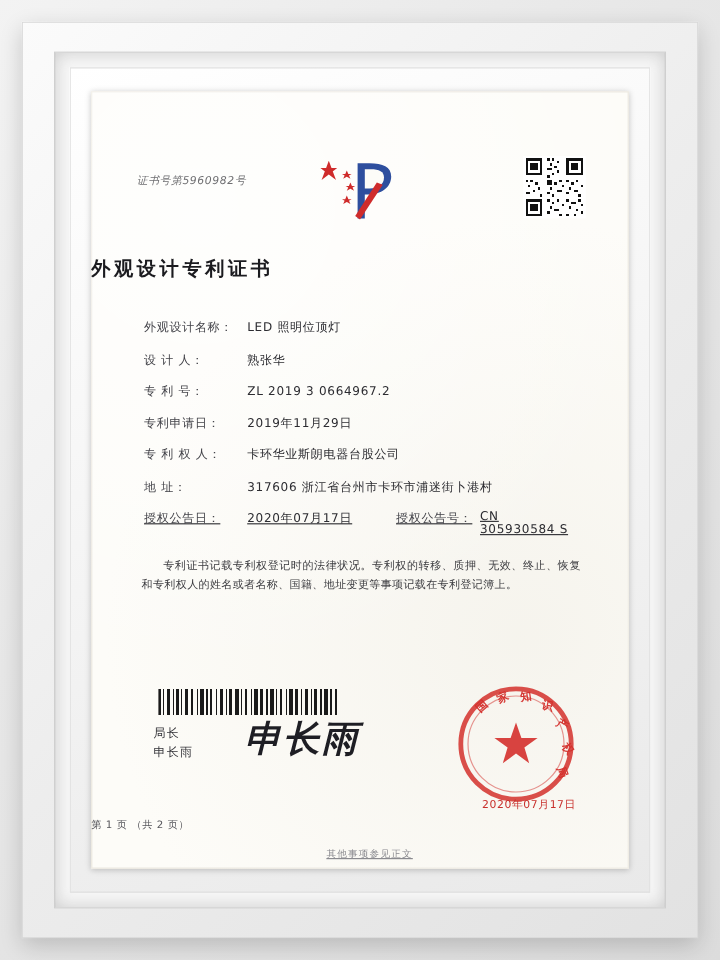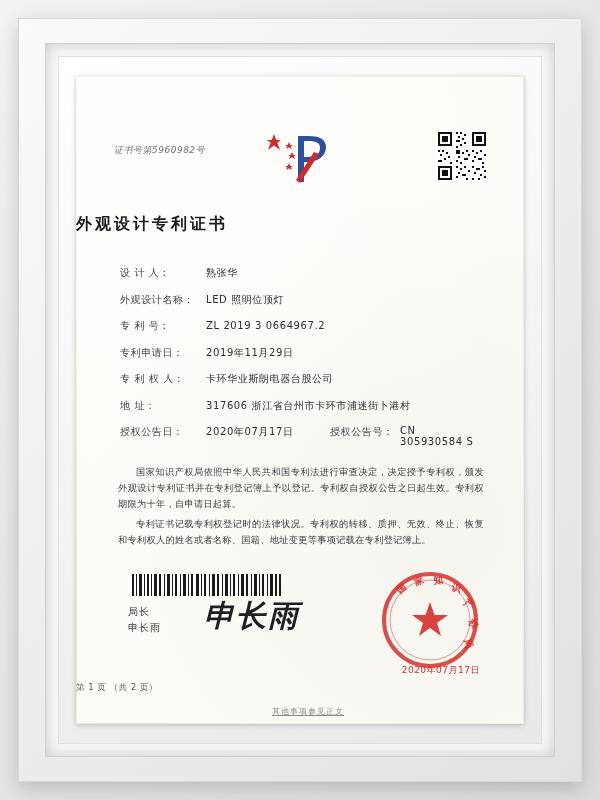--- a/index.html
+++ b/index.html
@@ -117,21 +117,21 @@
   }
   .field-label {
     width: 86px;
     flex: 0 0 86px;
     color: #44444a;
   }
   .field-value {
     flex: 1;
     color: #2c2c31;
   }
-  .field-row.split { justify-content: space-between; }
+  .field-row.split { justify-content: space-between; text-decoration: underline; }
   .split-left { display:flex; flex: 0 0 210px; }
   .split-right { display:flex; flex: 1; }
   .split-right .field-label { width: 70px; flex-basis: 70px; }
 
   
   .body-text {
     position: absolute;
     left: 42px;
     top: 388px;
     width: 366px;
@@ -312,26 +312,26 @@
         <path d="M58 8 L58 54 L64 54 L64 34 L66 34 C78 34 86 28 86 19 C86 11 79 8 68 8 Z" fill="#2e4e9e"></path>
         <path d="M64 13 L69 13 C76 13 80 15 80 20 C80 26 75 29 68 29 L64 29 Z" fill="#fdfcf8"></path>
         <path d="M56 52 L74 24 L79 26 L60 55 Z" fill="#cf2b2b"></path>
       </svg>
     </div>
 
     <div class="title">外观设计专利证书</div>
 
     <div class="fields">
       <div class="field-row">
+        <span class="field-label">外观设计名称：</span>
+        <span class="field-value">LED 照明位顶灯</span>
+      </div>
+      <div class="field-row">
         <span class="field-label">设 计 人：</span>
         <span class="field-value">熟张华</span>
-      </div>
-      <div class="field-row">
-        <span class="field-label">外观设计名称：</span>
-        <span class="field-value">LED 照明位顶灯</span>
       </div>
       <div class="field-row">
         <span class="field-label">专 利 号：</span>
         <span class="field-value">ZL 2019 3 0664967.2</span>
       </div>
       <div class="field-row">
         <span class="field-label">专利申请日：</span>
         <span class="field-value">2019年11月29日</span>
       </div>
       <div class="field-row">
@@ -348,21 +348,20 @@
           <span class="field-value">2020年07月17日</span>
         </span>
         <span class="split-right">
           <span class="field-label">授权公告号：</span>
           <span class="field-value">CN 305930584 S</span>
         </span>
       </div>
     </div>
 
     <div class="body-text">
-      <p>国家知识产权局依照中华人民共和国专利法进行审查决定，决定授予专利权，颁发外观设计专利证书并在专利登记簿上予以登记。专利权自授权公告之日起生效。专利权期限为十年，自申请日起算。</p>
       <p>专利证书记载专利权登记时的法律状况。专利权的转移、质押、无效、终止、恢复和专利权人的姓名或者名称、国籍、地址变更等事项记载在专利登记簿上。</p>
     </div>
 
     <div class="barcode">
       <svg width="150" height="22" shape-rendering="crispEdges">
         <g fill="#1a1a1a">
           <rect x="0" y="0" width="2" height="22"></rect>
             <rect x="4" y="0" width="1" height="22"></rect>
           <rect x="7" y="0" width="3" height="22"></rect>
             <rect x="12" y="0" width="1" height="22"></rect>

